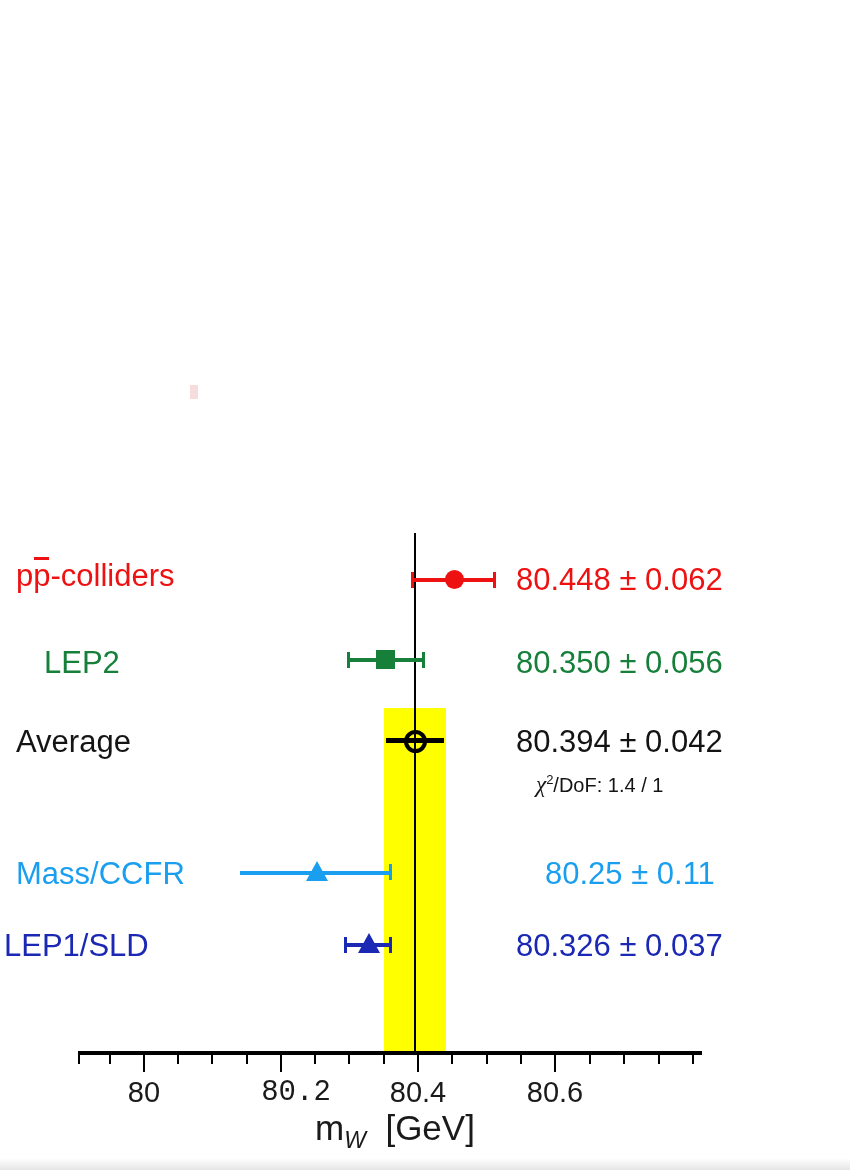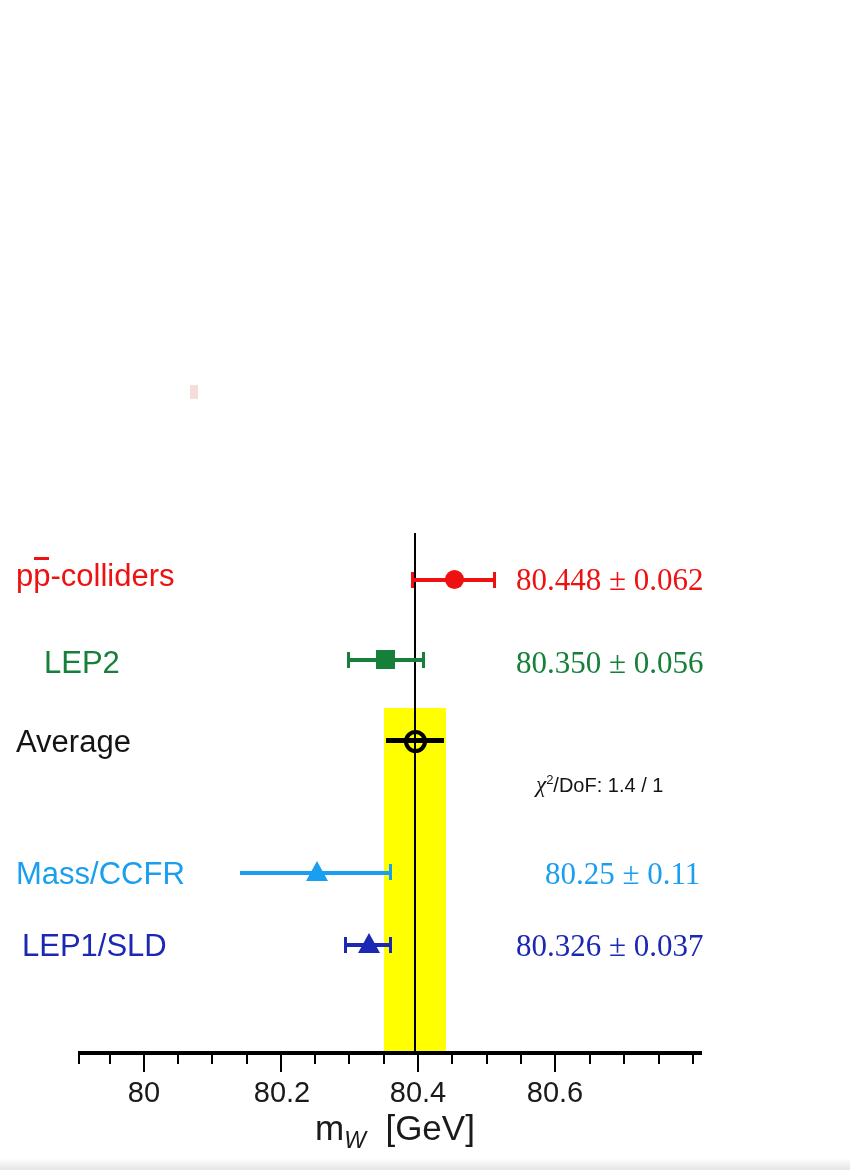--- a/index.html
+++ b/index.html
@@ -48,21 +48,20 @@
   .row-label {
     font-size: 31px;
     white-space: nowrap;
     line-height: 1;
   }
   .row-value {
     font-size: 31px;
     white-space: nowrap;
     line-height: 1;
     text-align: right;
-    font-family: Liberation Serif, serif;
   }
   .errbar {
     height: 4px;
   }
   .cap {
     width: 3px;
     height: 16px;
   }
   .marker-circle-filled {
     border-radius: 50%;
@@ -181,32 +180,33 @@
   <div class="abs cap" style="left:422px; top:652px; background:#16803a;"></div>
   <div class="abs marker-square" style="left:376px; top:650px; width:19px; height:19px; background:#16803a;"></div>
 
   <div class="abs row-value" style="left:516px; top:647px; color:#16803a;">80.350 ± 0.056</div>
 
   <div class="abs row-label" style="left:16px; top:726px; color:#141414;"><span>Average</span></div>
 
   <div class="abs errbar" style="left:386px; top:738px; width:58px; background:#000000; height:5px;"></div>
   <div class="abs marker-circle-open" style="left:404px; top:730px; width:15px; height:15px; border:4px solid #000000;"></div>
 
+  <div class="abs row-value" style="left:516px; top:726px; color:#141414;">80.394 ± 0.042</div>
 
   <div class="abs" id="chi2-annotation" style="left:536px; top:772px;"><span class="chi">χ</span><sup>2</sup><span>/DoF: 1.4 / 1</span></div>
 
   <div class="abs row-label" style="left:16px; top:858px; color:#1a9ff0;"><span>Mass/CCFR</span></div>
 
   <div class="abs errbar" style="left:240px; top:871px; width:152px; background:#1a9ff0;"></div>
   <div class="abs cap" style="left:389px; top:864px; background:#1a9ff0;"></div>
   <div class="abs marker-triangle" style="left:306px; top:861px; border-left:11px solid transparent; border-right:11px solid transparent; border-bottom:20px solid #1a9ff0;"></div>
 
   <div class="abs row-value" style="left:545px; top:858px; color:#1a9ff0;">80.25 ± 0.11</div>
 
-  <div class="abs row-label" style="left:22px; top:930px; color:#1a28b4;"><span>LEP1/SLD</span></div>
+  <div class="abs row-label" style="left:4px; top:930px; color:#1a28b4;"><span>LEP1/SLD</span></div>
 
   <div class="abs errbar" style="left:344px; top:943px; width:48px; background:#1a28b4;"></div>
   <div class="abs cap" style="left:344px; top:937px; background:#1a28b4;"></div>
   <div class="abs cap" style="left:389px; top:937px; background:#1a28b4;"></div>
   <div class="abs marker-triangle" style="left:358px; top:933px; border-left:11px solid transparent; border-right:11px solid transparent; border-bottom:20px solid #1a28b4;"></div>
 
   <div class="abs row-value" style="left:516px; top:930px; color:#1a28b4;">80.326 ± 0.037</div>
 
   <div class="abs" id="axis-line" style="left:78px; top:1051px; width:624px;"></div>
 
@@ -225,20 +225,20 @@
   <div class="abs tick tick-minor" style="left:623px; top:1055px;"></div>
   <div class="abs tick tick-minor" style="left:658px; top:1055px;"></div>
   <div class="abs tick tick-minor" style="left:692px; top:1055px;"></div>
 
   <div class="abs tick tick-major" style="left:143px; top:1055px;"></div>
   <div class="abs tick tick-major" style="left:280px; top:1055px;"></div>
   <div class="abs tick tick-major" style="left:417px; top:1055px;"></div>
   <div class="abs tick tick-major" style="left:554px; top:1055px;"></div>
 
   <div class="abs tick-label" style="left:104px; top:1076px; width:80px;">80</div>
-  <div class="abs tick-label" style="left:242px; top:1076px; width:80px;">80.2</div>
+  <div class="abs tick-label" style="left:256px; top:1076px; width:80px;font-family:Liberation Mono, monospace;">80.2</div>
   <div class="abs tick-label" style="left:378px; top:1076px; width:80px;">80.4</div>
   <div class="abs tick-label" style="left:515px; top:1076px; width:80px;">80.6</div>
 
   <div class="abs" id="axis-title"><span>m</span><span class="sub">W</span><span>  [GeV]</span></div>
 
   <div class="abs edge-shade" style="left:0; top:1158px; width:850px; height:12px;"></div>
 </div>
 
 </body></html>

